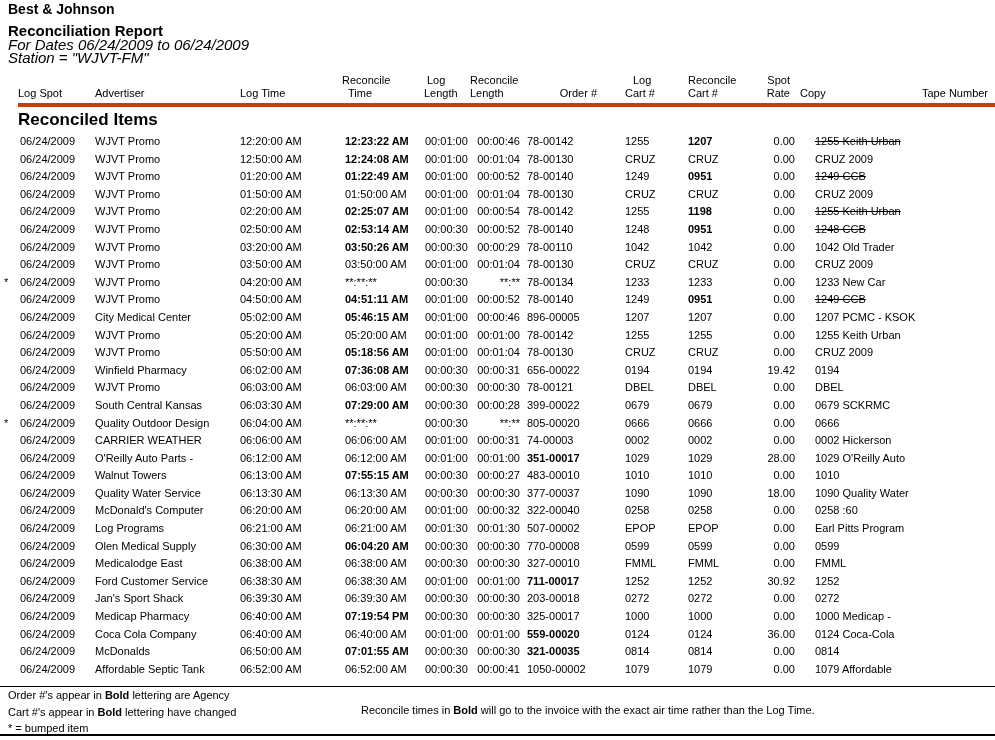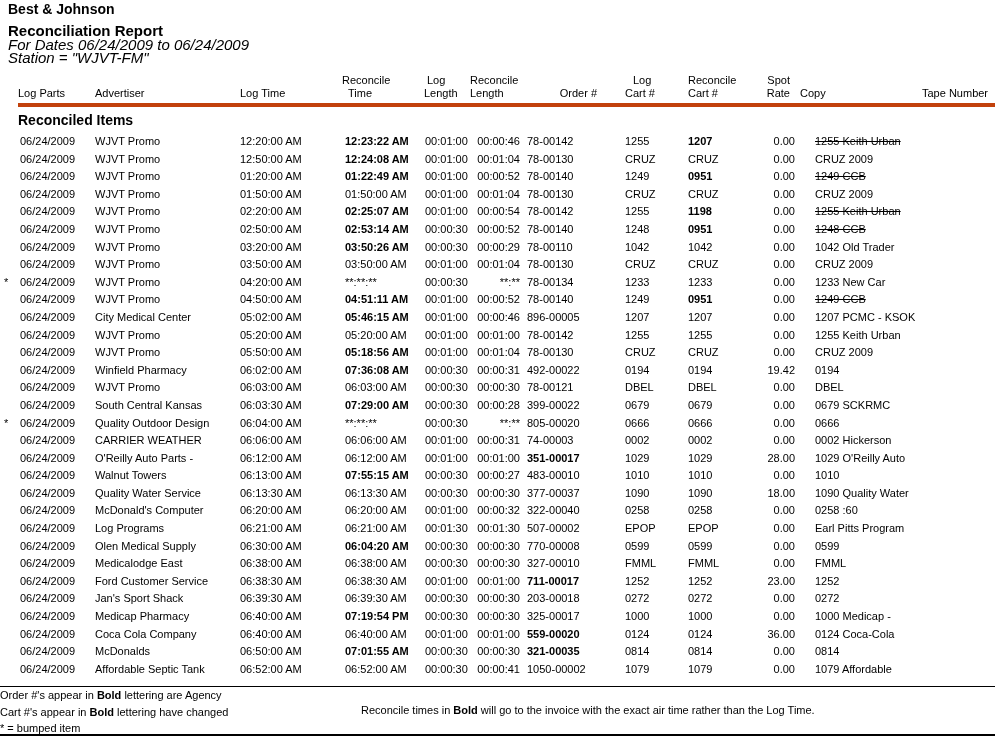--- a/index.html
+++ b/index.html
@@ -20,37 +20,37 @@
            white-space:nowrap; overflow:hidden; font-size:11px; }
   thead th { vertical-align:bottom; height:34px; padding-bottom:3px;
              border-bottom:4px solid #c2410c; line-height:13px; }
   thead th.c0 { border-bottom:none; }
   thead th.c7 { text-align:right; padding-right:28px; }
   thead th.c10 { text-align:right; padding-right:5px; }
   thead .ind6 { padding-left:6px; }
   thead .ind8 { padding-left:8px; }
   tbody td { height:17.6px; line-height:17.6px; }
   tr.section-row td { height:26px; line-height:26px; font-weight:bold;
-                      font-size:14px; padding-left:18px;margin-left:47px; }
+                      font-size:17px; padding-left:18px;margin-left:47px; }
   td.c0 { padding-left:4px; }
   td.c1 { padding-left:2px; }
   td.c3 { padding-left:2px; }
   td.c4 { padding-left:7px; }
   td.c5 { padding-left:1px; }
   td.c6 { padding-left:1px;text-align:right; }
   td.c7 { padding-left:7px; }
   td.c10 { text-align:right; }
   td.c11 { padding-left:20px; }
   td.c12 { padding-left:2px; }
   td.b { font-weight:bold; }
   td.strike { text-decoration:line-through; }
   
   .rpt-footer { position:absolute; left:0; top:686px; width:995px; height:48px;
                 border-top:1px solid #000; }
-  .note { position:relative; padding-left:0; line-height:15.5px; padding-top:1px; }
+  .note { position:relative; padding-left:8px; line-height:15.5px; padding-top:1px; }
   .right-note { position:absolute; left:345px; top:16px; padding:0; width:645px;margin-left:16px; }
   .note b { font-weight:bold; }
   .bottom-rule { position:absolute; left:0; top:734px; width:995px;
                  border-top:2px solid #000; }
 </style>
 </head>
 <body>
 
 <div class="page">
 
@@ -74,21 +74,21 @@
         <col style="width:63px">
       <col style="width:64px">
         <col style="width:43px">
         <col style="width:125px">
       <col style="width:75px">
     </colgroup>
     <thead>
       <tr>
         <th class="c0"></th>
         <th class="c1">
-            <div>Log Parts</div>
+            <div>Log Spot</div>
           </th>
         <th class="c2">
             <div>Advertiser</div>
           </th>
         <th class="c3">
             <div style="padding-left:2px">Log Time</div>
           </th>
         <th class="c4">
             <div style="padding-left:4px">Reconcile</div>
             <div class="ind6" style="padding-left:10px">Time</div>
@@ -324,21 +324,21 @@
           <td class="c12"></td>
         </tr>
         <tr>
           <td class="c0"></td>
           <td class="c1">06/24/2009</td>
           <td class="c2">Winfield Pharmacy</td>
           <td class="c3">06:02:00 AM</td>
           <td class="c4 b">07:36:08 AM</td>
           <td class="c5">00:00:30</td>
           <td class="c6">00:00:31</td>
-          <td class="c7">492-00022</td>
+          <td class="c7">656-00022</td>
           <td class="c8">0194</td>
           <td class="c9">0194</td>
           <td class="c10">19.42</td>
           <td class="c11">0194</td>
           <td class="c12"></td>
         </tr>
         <tr>
           <td class="c0"></td>
           <td class="c1">06/24/2009</td>
           <td class="c2">WJVT Promo</td>
@@ -507,21 +507,21 @@
           <td class="c0"></td>
           <td class="c1">06/24/2009</td>
           <td class="c2">Ford Customer Service</td>
           <td class="c3">06:38:30 AM</td>
           <td class="c4">06:38:30 AM</td>
           <td class="c5">00:01:00</td>
           <td class="c6">00:01:00</td>
           <td class="c7 b">711-00017</td>
           <td class="c8">1252</td>
           <td class="c9">1252</td>
-          <td class="c10">23.00</td>
+          <td class="c10">30.92</td>
           <td class="c11">1252</td>
           <td class="c12"></td>
         </tr>
         <tr>
           <td class="c0"></td>
           <td class="c1">06/24/2009</td>
           <td class="c2">Jan's Sport Shack</td>
           <td class="c3">06:39:30 AM</td>
           <td class="c4">06:39:30 AM</td>
           <td class="c5">00:00:30</td>

